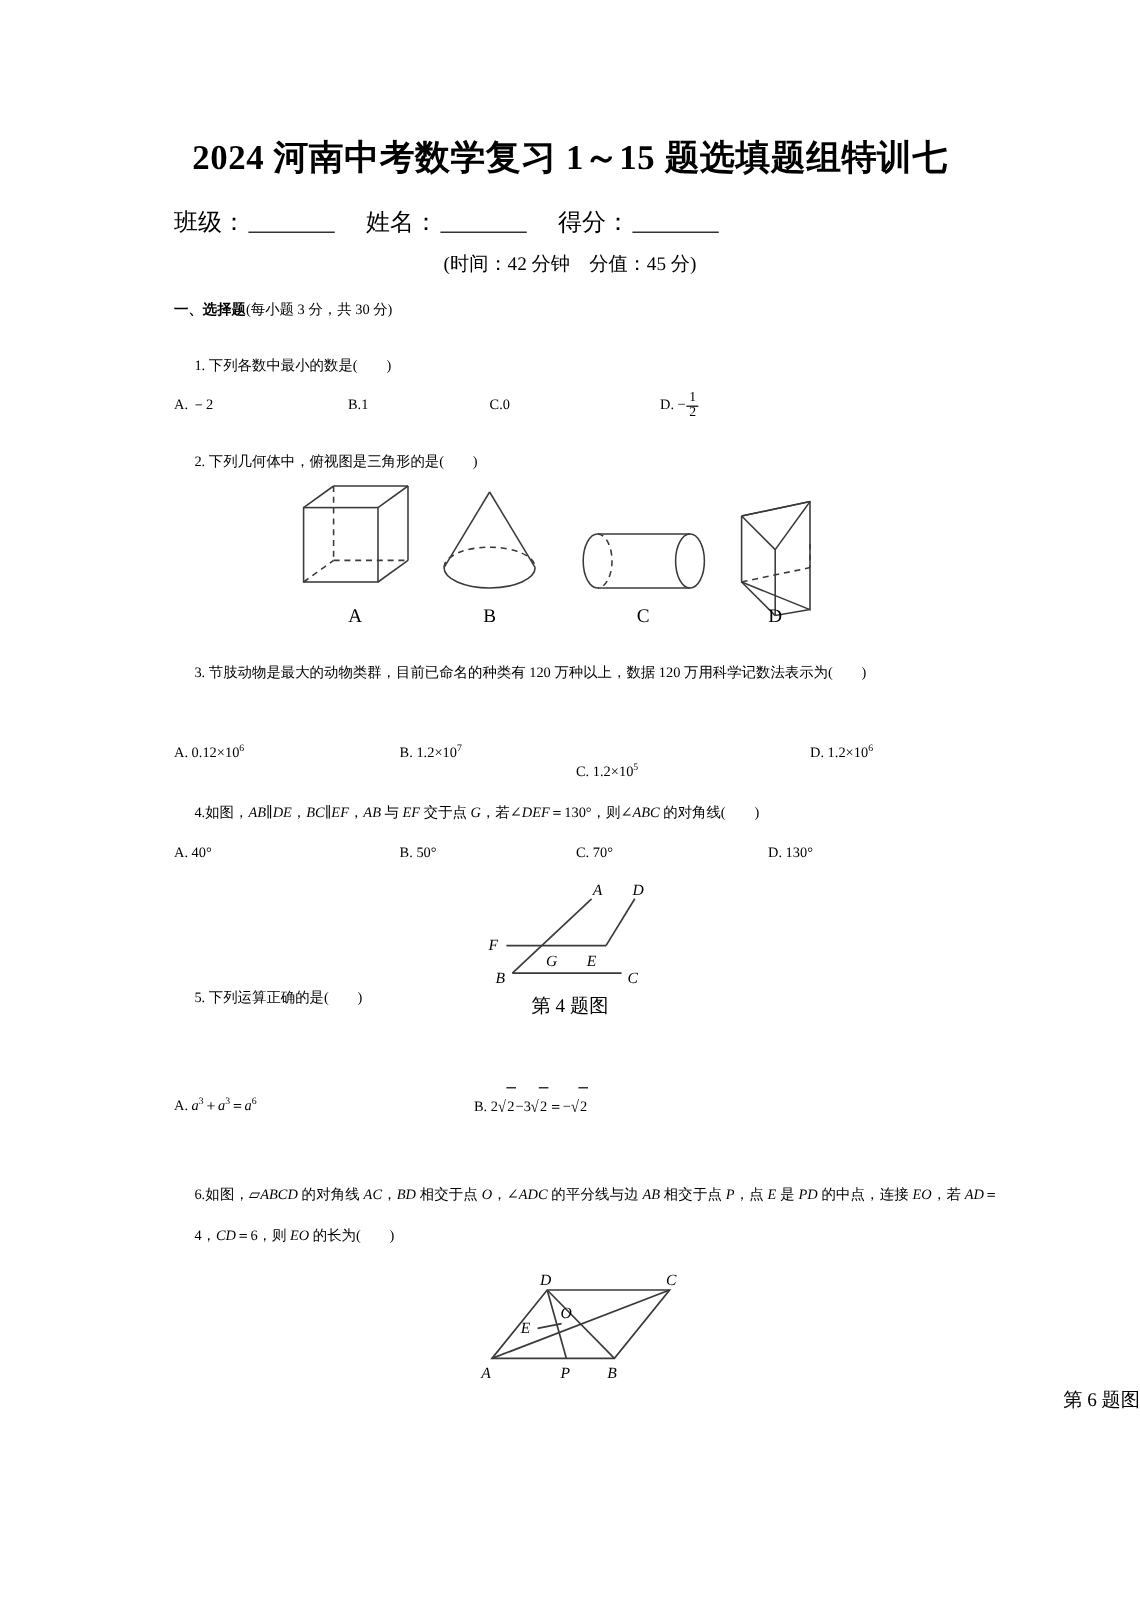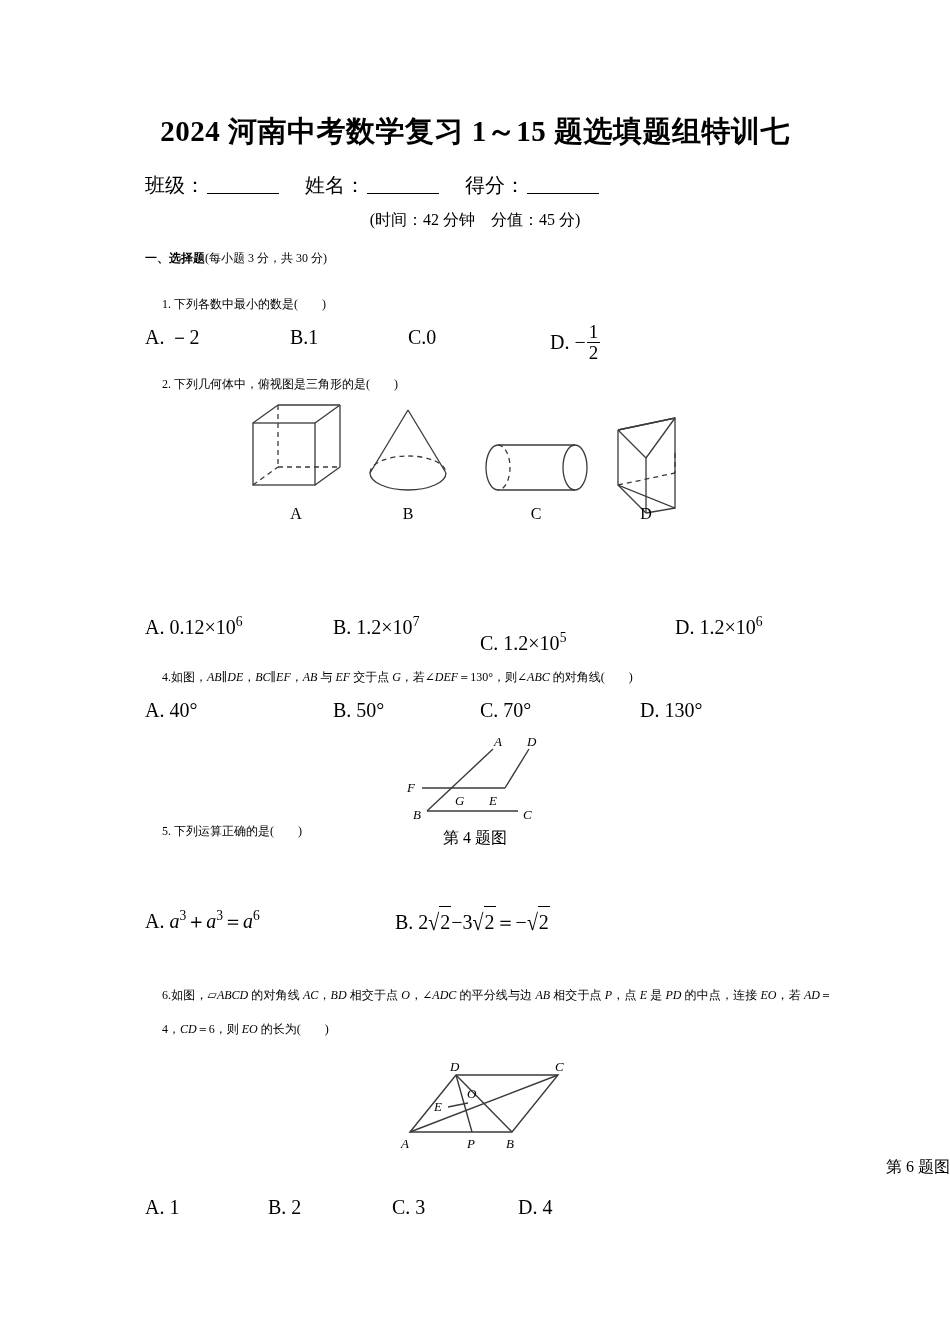--- a/index.html
+++ b/index.html
@@ -42,21 +42,21 @@
 
   .sec-head {
     position:absolute; left:145px; top:250px;
     font-size:12px;
   }
   .sec-head b { font-weight:bold; }
 
   .q { position:absolute; left:145px; font-size:12px; line-height:34px;margin-left:17px; }
   .q-wide { width:670px; text-align:justify; }
 
-  .opts { position:absolute; left:0; width:795px; height:34px; font-size:20px; }
+  .opts { position:absolute; left:0; width:795px; height:34px; font-size:12px; }
   .opt { position:absolute; top:0; white-space:nowrap; line-height:30px; }
 
   i.v { font-style:italic; font-family:"Liberation Serif",serif; }
   sup { font-size:0.68em; vertical-align:super; line-height:0; }
 
   .frac {
     display:inline-block; vertical-align:-0.55em;
     text-align:center; line-height:1.05; font-size:0.95em;
     margin:0 1px;
   }
@@ -166,20 +166,24 @@
           </g>
         </g>
       </g>
     </svg>
     <div class="solid-label" style="left:46px; top:105px;">A</div>
     <div class="solid-label" style="left:158px; top:105px;">B</div>
     <div class="solid-label" style="left:286px; top:105px;">C</div>
     <div class="solid-label" style="left:396px; top:105px;">D</div>
   </div>
 
+  <div class="q q-wide" style="top:543px;">
+    <span>3.</span>
+    <span>节肢动物是最大的动物类群，目前已命名的种类有 120 万种以上，数据 120 万用科学记数法表示为(　　)</span>
+  </div>
   <div class="opts" style="top:612px;">
     <div class="opt" style="left:145px;">
       <span>A.</span>
       <span>0.12×10</span><sup>6</sup>
     </div>
     <div class="opt" style="left:333px;">
       <span>B.</span>
       <span>1.2×10</span><sup>7</sup>
     </div>
     <div class="opt" style="left:480px;margin-top:16px;">
@@ -269,32 +273,14 @@
         <text x="69" y="40">O</text>
         <text x="36" y="53">E</text>
         <text x="3" y="90">A</text>
         <text x="69" y="90">P</text>
         <text x="108" y="90">B</text>
       </g>
     </svg>
   </div>
   <div class="cap" style="top:1157px;text-align:right;">第 6 题图</div>
 
-  <div class="opts" style="top:1192px;">
-    <div class="opt" style="left:145px;">
-      <span>A.</span>
-      <span>1</span>
-    </div>
-    <div class="opt" style="left:268px;">
-      <span>B.</span>
-      <span>2</span>
-    </div>
-    <div class="opt" style="left:392px;">
-      <span>C.</span>
-      <span>3</span>
-    </div>
-    <div class="opt" style="left:518px;">
-      <span>D.</span>
-      <span>4</span>
-    </div>
-  </div>
 
 </div>
 
 </body></html>

